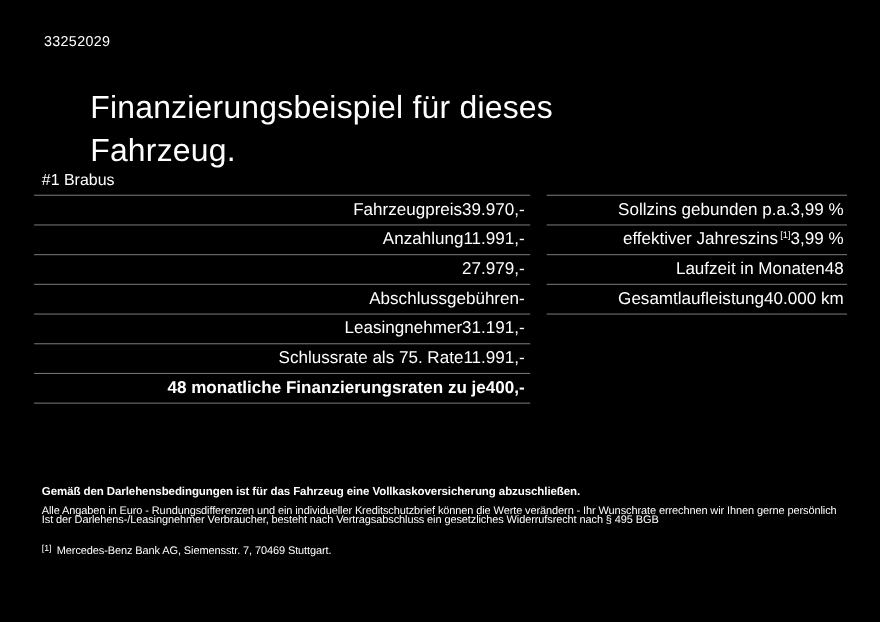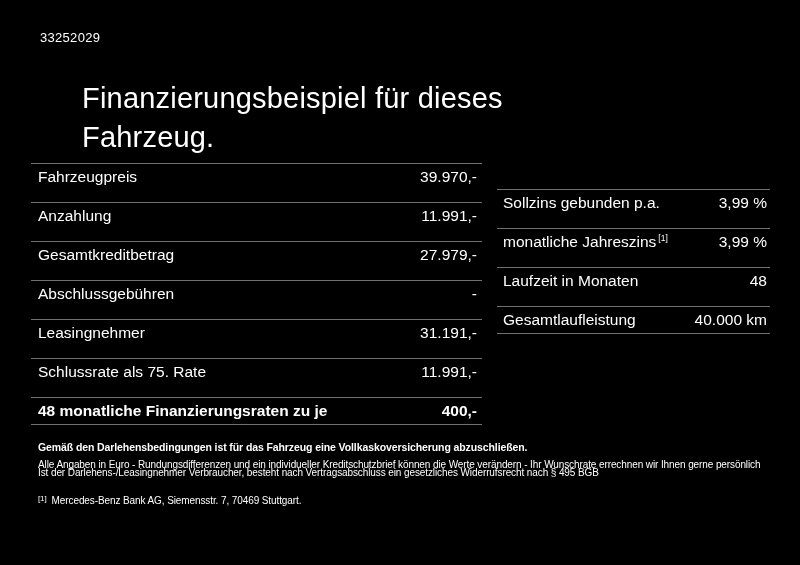--- a/index.html
+++ b/index.html
@@ -25,23 +25,22 @@
   #finance-table { left:31px; top:151px; width:451px; }
   #finance-table .vehicle-row {
     height:26px; line-height:26px; padding-left:7px;
     font-size:14.5px;
   }
   .rows { border-bottom:1px solid #707070; }
   .row {
     box-sizing:border-box;
     height:27px; line-height:26px;
     border-top:1px solid #707070;
-    display:flex; justify-content:space-between; align-items:center;
+    display:flex; justify-content:flex-end; align-items:center;
     font-size:15.5px;
-    margin-top:12px;
   }
   #finance-table .row { padding:0 5px 0 7px; }
   .row .value { text-align:right; white-space:nowrap; }
   .row.bold { font-weight:bold; }
   
   #conditions-table { left:497px; top:177px; width:273px; }
   #conditions-table .row { padding:0 3px 0 6px; }
   sup.fn {
     font-size:8.5px; line-height:0; vertical-align:6px; margin-left:2px;
   }
@@ -59,31 +58,31 @@
   }
 </style>
 </head>
 <body>
 
 <div id="doc-number">33252029</div>
 
 <h1 id="page-title">Finanzierungsbeispiel für dieses Fahrzeug.</h1>
 
 <div id="finance-table" class="table">
+  <div class="vehicle-row">#1 Brabus</div>
   <div class="rows">
     <div class="row">
       <span class="label">Fahrzeugpreis</span>
       <span class="value">39.970,-</span>
     </div>
     <div class="row">
       <span class="label">Anzahlung</span>
       <span class="value">11.991,-</span>
     </div>
     <div class="row">
-      <span class="label">Gesamtkreditbetrag</span>
       <span class="value">27.979,-</span>
     </div>
     <div class="row">
       <span class="label">Abschlussgebühren</span>
       <span class="value">-</span>
     </div>
     <div class="row">
       <span class="label">Leasingnehmer</span>
       <span class="value">31.191,-</span>
     </div>
@@ -98,21 +97,21 @@
   </div>
 </div>
 
 <div id="conditions-table" class="table">
   <div class="rows">
     <div class="row">
       <span class="label">Sollzins gebunden p.a.</span>
       <span class="value">3,99 %</span>
     </div>
     <div class="row">
-      <span class="label"><span>monatliche Jahreszins</span><sup class="fn">[1]</sup></span>
+      <span class="label"><span>effektiver Jahreszins</span><sup class="fn">[1]</sup></span>
       <span class="value">3,99 %</span>
     </div>
     <div class="row">
       <span class="label">Laufzeit in Monaten</span>
       <span class="value">48</span>
     </div>
     <div class="row">
       <span class="label">Gesamtlaufleistung</span>
       <span class="value">40.000 km</span>
     </div>

